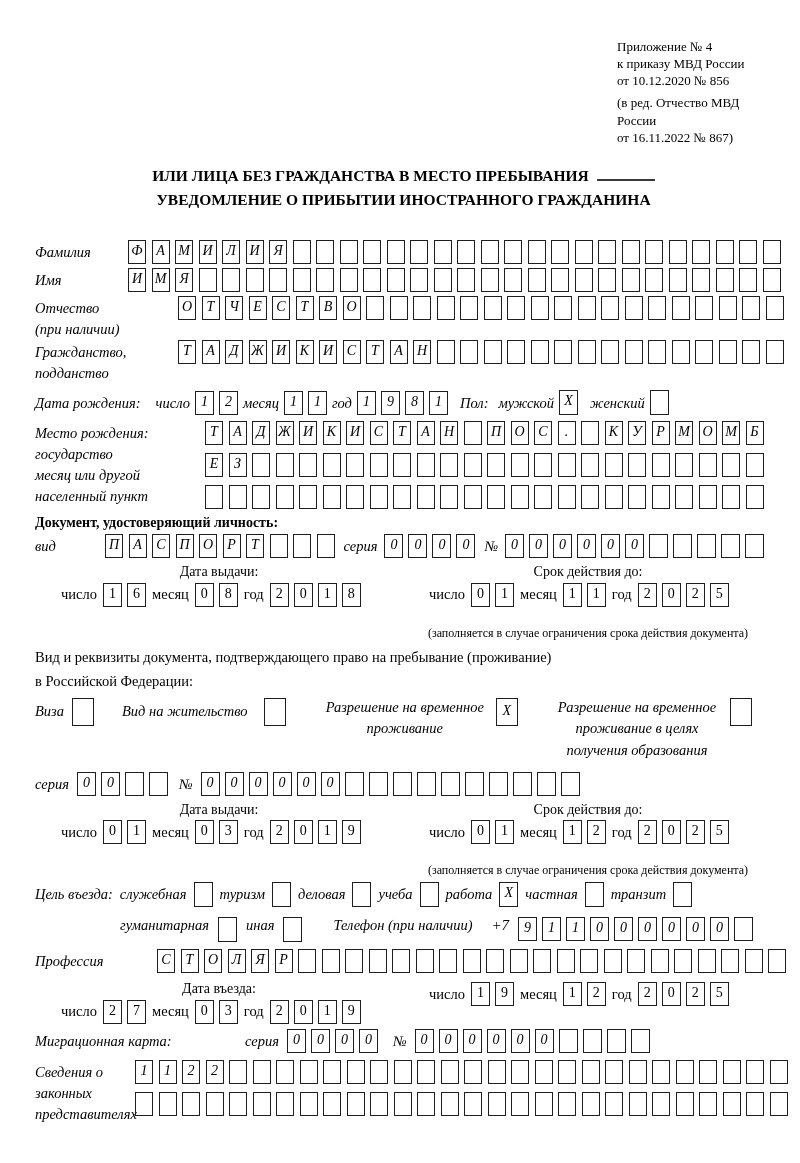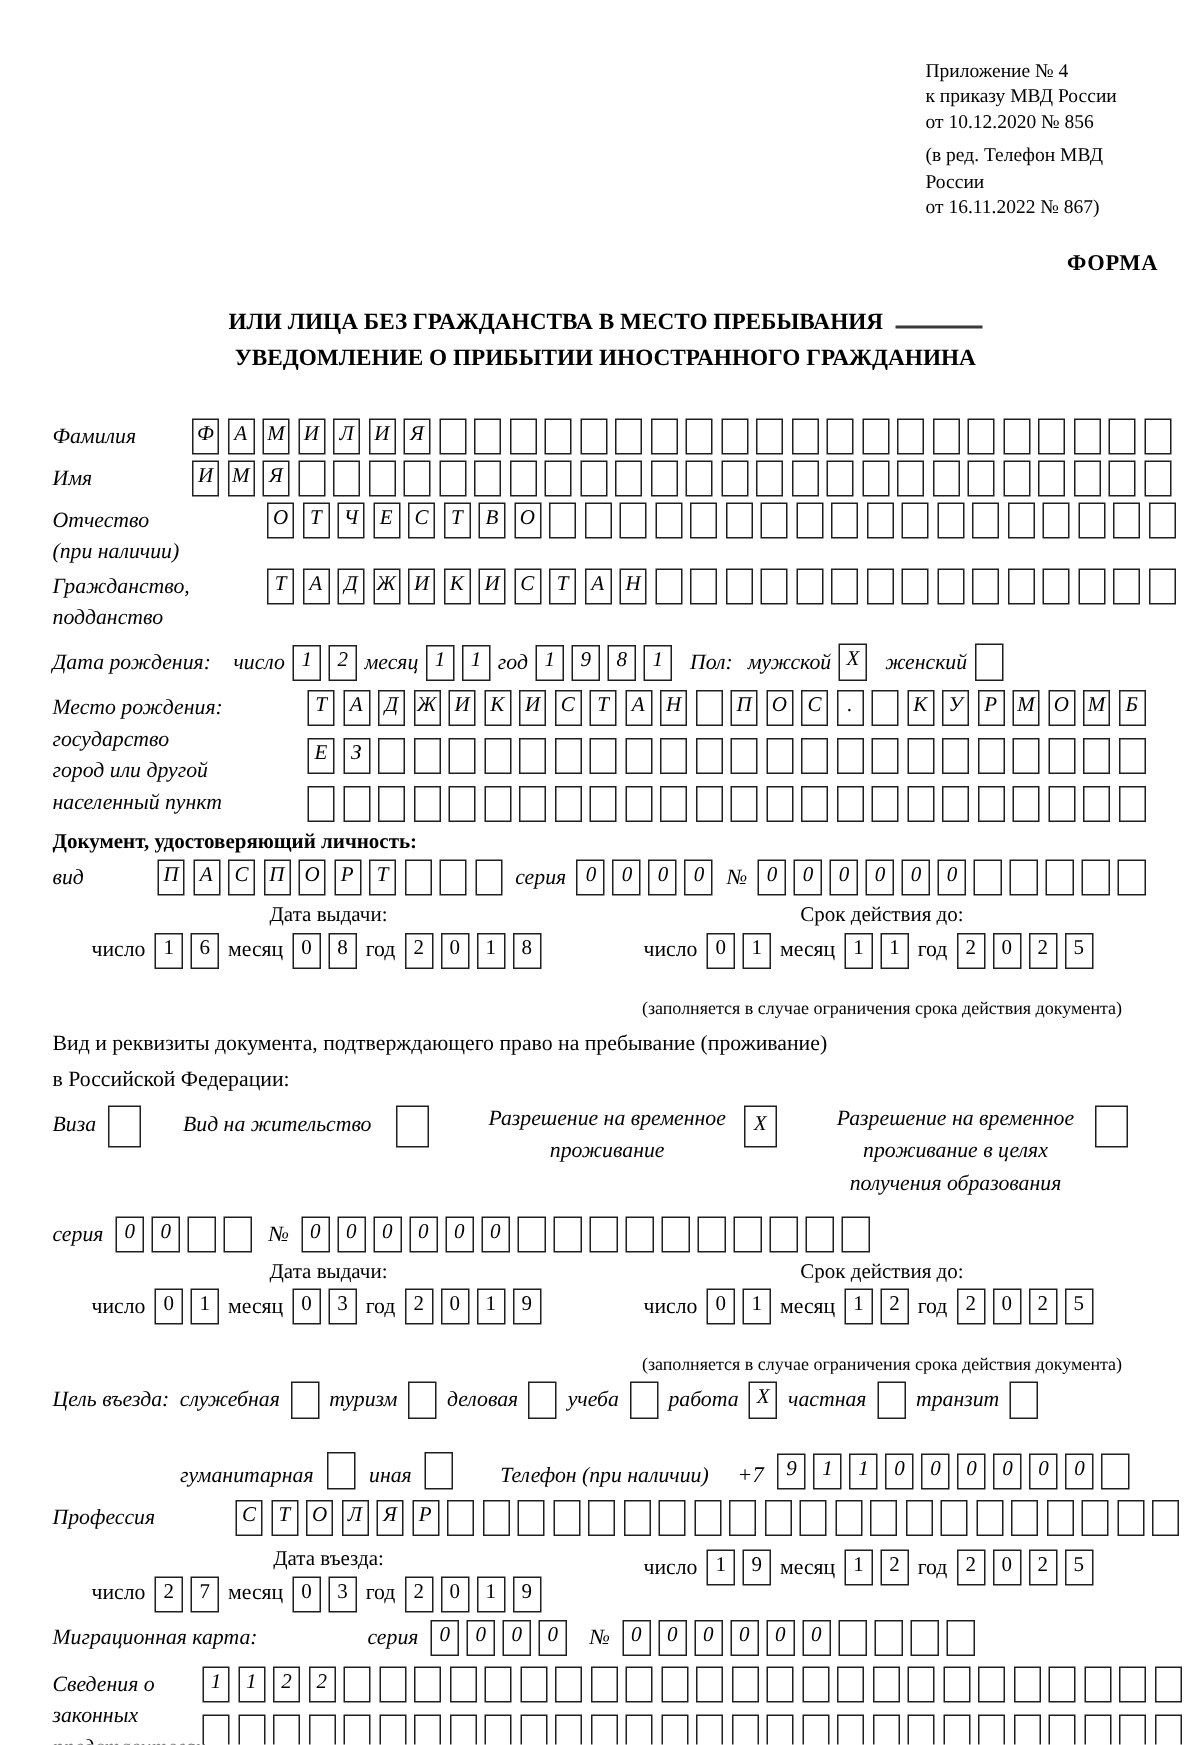--- a/index.html
+++ b/index.html
@@ -82,21 +82,21 @@
   .ml8  { margin-left: 8px; }  .ml12 { margin-left: 12px; }
   .ml14 { margin-left: 14px; } .ml16 { margin-left: 16px; }
   .ml18 { margin-left: 18px; } .ml28 { margin-left: 28px; }
 
   .r-series2 { margin-top: 10px; align-items: center; }
   .r-series2 .dlabel { margin-right: 8px; margin-left: 20px; }
   .r-series2 .num { margin-left: 11px; }
 
   .r-purpose { margin-top: 4px; align-items: center; font-size: 14.5px; }
   .r-purpose > * { margin-right: 7px; }
-  .r-purpose2 { margin-top: 22px; align-items: flex-end; font-size: 14.5px; padding-left: 85px; }
+  .r-purpose2 { margin-top: 10px; align-items: flex-start; font-size: 14.5px; padding-left: 85px; }
   .r-purpose2 > * { margin-right: 9px; }
   .phone-label { margin-left: 22px; }
   .phone-prefix { margin-left: 10px; font-size: 15px; }
 
   .r-profession { margin-top: 7px; }
 
   .datepair--entry { margin-top: 7px; }
 
   .r-migcard { margin-top: 5px; align-items: center; }
   .r-migcard .dlabel { margin: 0 8px 0 15px; }
@@ -105,25 +105,24 @@
 </style>
 </head>
 <body>
 
 <div class="page">
 
   <div class="annex">
     <div>Приложение № 4</div>
     <div>к приказу МВД России</div>
     <div>от 10.12.2020 № 856</div>
-    <div class="gap">(в ред. Телефон МВД России</div>
+    <div class="gap">(в ред. Отчество МВД России</div>
     <div>от 16.11.2022 № 867)</div>
   </div>
 
-  <div class="forma">ФОРМА</div>
 
   <div class="title">
     <div><span>ИЛИ ЛИЦА БЕЗ ГРАЖДАНСТВА В МЕСТО ПРЕБЫВАНИЯ</span><span class="title-blank"></span></div>
     <div>УВЕДОМЛЕНИЕ О ПРИБЫТИИ ИНОСТРАННОГО ГРАЖДАНИНА</div>
   </div>
 
 
   <div class="row r-surname">
     <div class="flabel w93">Фамилия</div>
     <div class="cells">
@@ -289,21 +288,21 @@
     <span class="dlabel sexgap">женский</span>
     <span class="cells cells--cb">
         <span class="cell"></span>
       </span>
   </div>
 
   <div class="row r-birthplace">
     <div class="flabel w170">
       <div>Место рождения:</div>
       <div>государство</div>
-      <div>город или другой</div>
+      <div>месяц или другой</div>
       <div>населенный пункт</div>
     </div>
     <div class="stack">
       <div class="cells">
           <span class="cell">Т</span>
           <span class="cell">А</span>
           <span class="cell">Д</span>
           <span class="cell">Ж</span>
           <span class="cell">И</span>
           <span class="cell">К</span>

